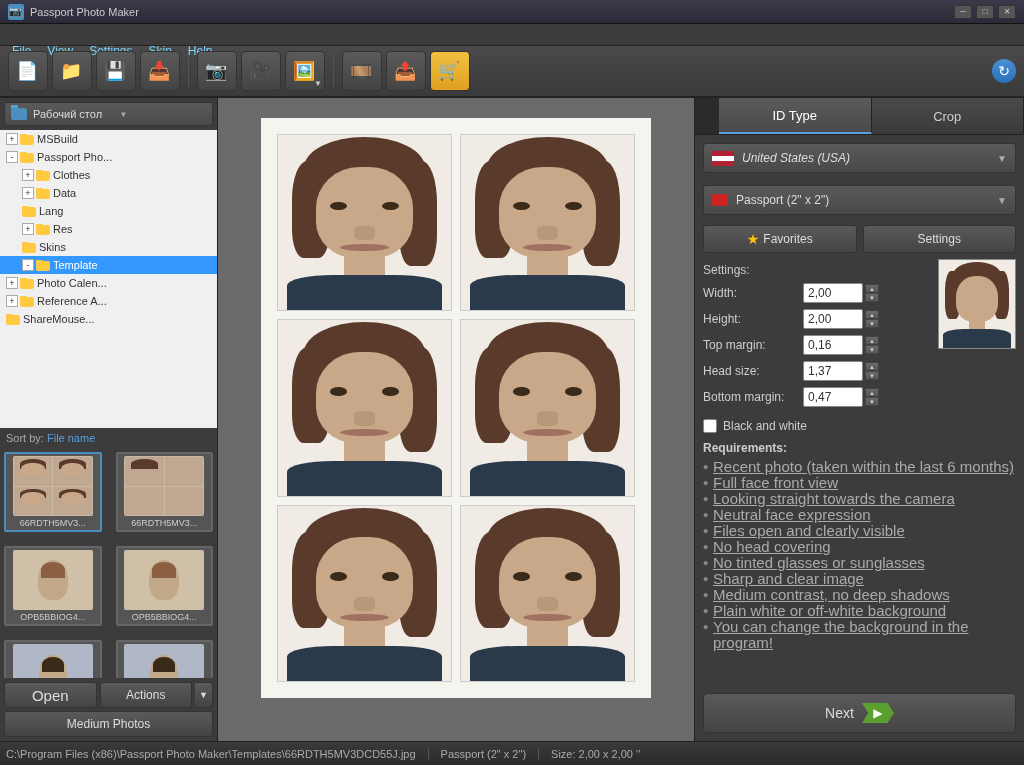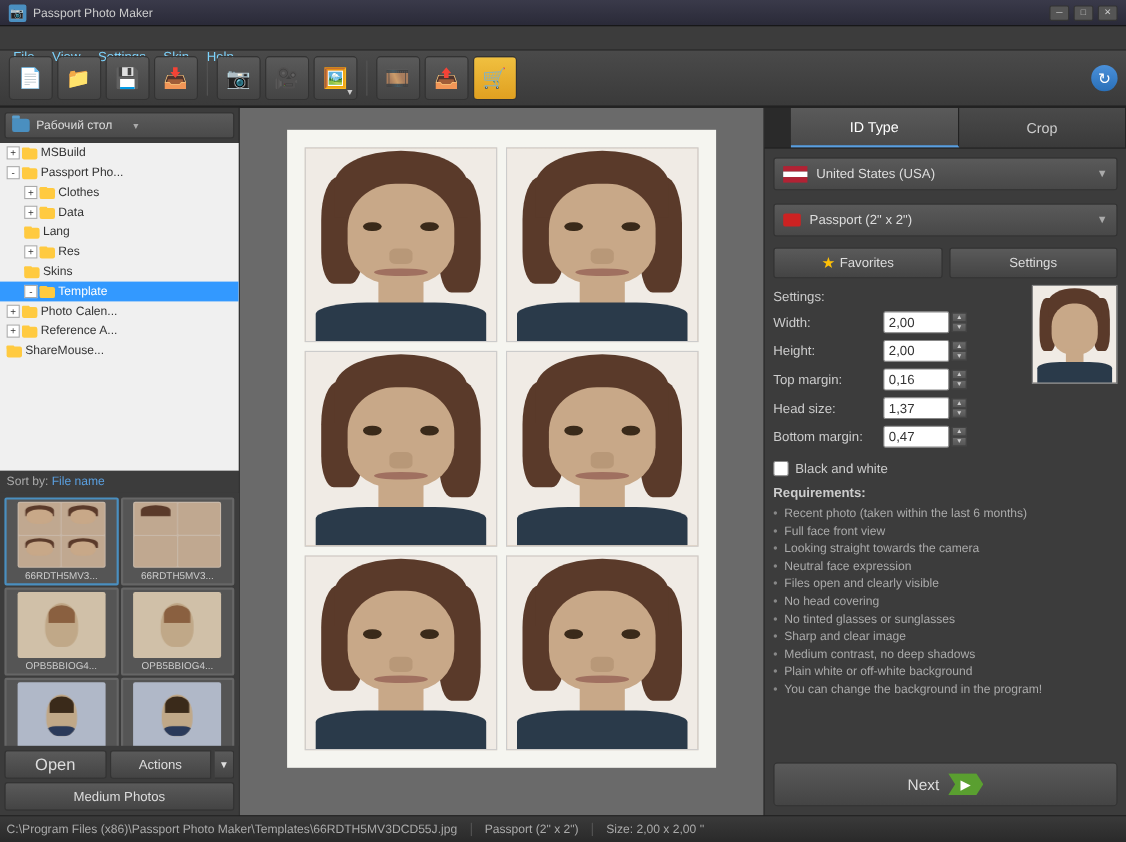--- a/index.html
+++ b/index.html
@@ -216,21 +216,21 @@
       color: #aaa;
     }
     #sort-bar a { color: #5a9fdf; text-decoration: none; cursor: pointer; }
 
     
     #thumbnails {
       height: 230px;
       background: #3c3c3c;
       display: grid;
       grid-template-columns: repeat(2, 1fr);
-      gap: 2px;
+      gap: 14px;
       padding: 4px;
       overflow-y: auto;
     }
     .thumb-item {
       background: #555;
       border: 2px solid #666;
       border-radius: 2px;
       cursor: pointer;
       display: flex;
       flex-direction: column;
@@ -492,21 +492,21 @@
     .selector-row .flag {
       width: 22px; height: 15px;
       margin-right: 8px;
       flex-shrink: 0;
       display: flex;
       flex-direction: column;
     }
     .flag-usa-top { background: #b22234; flex: 1; }
     .flag-usa-mid { background: #fff; flex: 1; }
     .flag-usa-bot { background: #b22234; flex: 1; }
-    .selector-row .country-label { flex: 1; color: #ddd; font-size: 12px; }
+    .selector-row .country-label { flex: 1; color: #ddd; font-size: 12px; font-style: italic; }
     .selector-row .sel-arrow { color: #aaa; font-size: 10px; }
 
     .passport-selector {
       margin: 4px 8px;
       height: 30px;
       background: linear-gradient(to bottom, #5a5a5a, #484848);
       border: 1px solid #333;
       border-radius: 3px;
       display: flex;
       align-items: center;
@@ -630,24 +630,25 @@
     
     #requirements {
       padding: 4px 8px;
       flex: 1;
       overflow-y: auto;
     }
     #requirements .req-title { color: #ccc; font-size: 12px; margin-bottom: 4px; font-weight: bold; }
     #requirements ul { list-style: none; padding: 0; }
     #requirements ul li {
       color: #aaa;
-      font-size: 11px;
+      font-size: 15px;
       line-height: 16px;
       padding-left: 10px;
       position: relative;
+      text-decoration: underline;
     }
     #requirements ul li::before {
       content: '•';
       position: absolute;
       left: 0;
       color: #888;
     }
 
     
     #next-btn-wrap {

